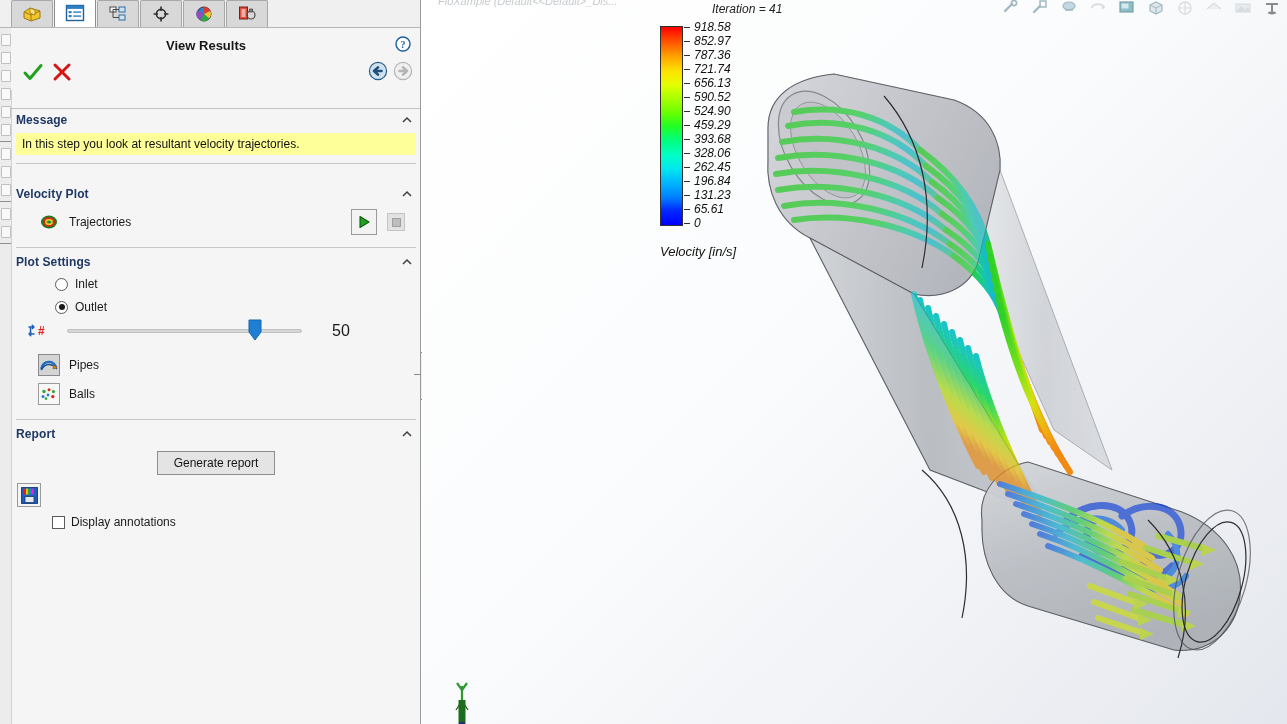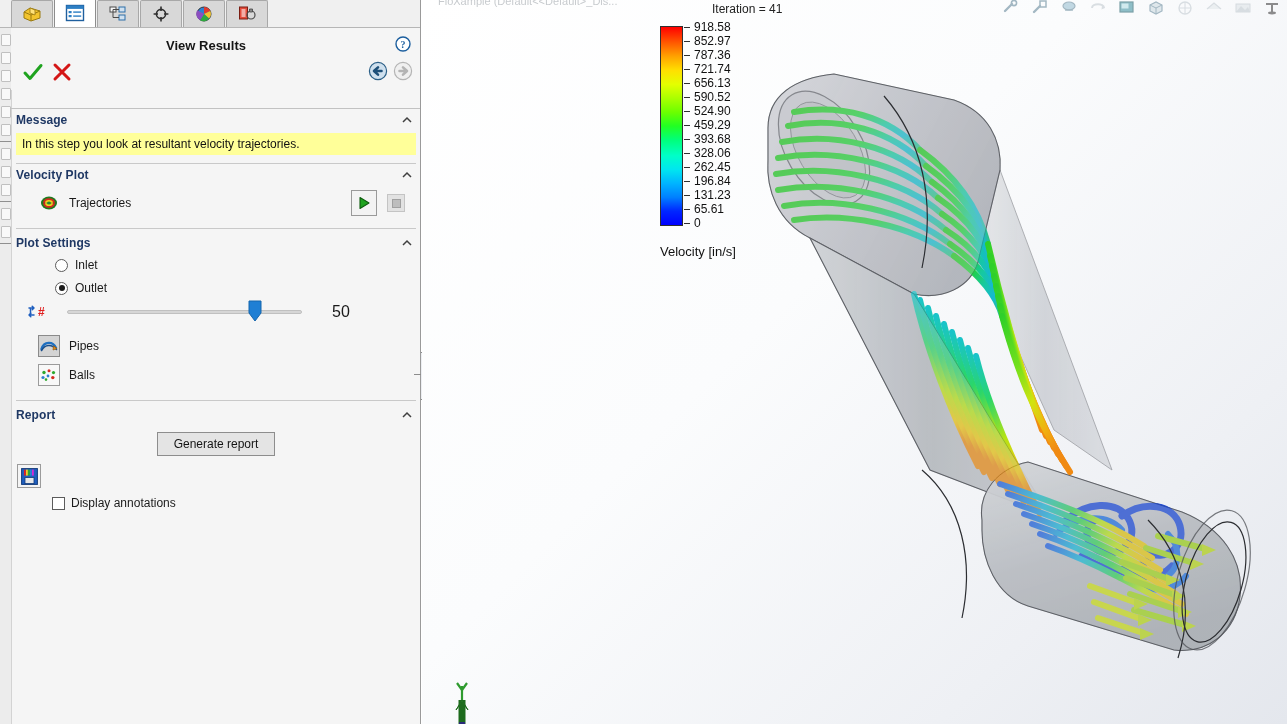--- a/index.html
+++ b/index.html
@@ -150,20 +150,21 @@
     display:flex;align-items:center;justify-content:center;
   }
   #splitter-dot{width:7px;height:7px;border-radius:50%;background:#c7c7c7;border:1px solid #a5a5a5;box-sizing:border-box;}
   #splitter-tick{position:absolute;left:414px;top:374px;width:7px;height:1px;background:#8c8c8c;}
 
   
   #viewport{
     position:absolute;left:422px;top:0;width:865px;height:724px;
     background:linear-gradient(135deg,#ffffff 0%,#fbfcfd 42%,#eef0f4 78%,#e4e7ed 100%);
     overflow:hidden;
+    font-style:italic;
   }
   #feature-crumb{
     position:absolute;left:16px;top:-5px;font-size:11px;color:#9aa0a6;
     white-space:nowrap;opacity:.55;
   }
   #iteration-label{
     position:absolute;left:290px;top:2px;font-size:12px;color:#222;
   }
   #top-toolbar{
     position:absolute;right:6px;top:-2px;height:20px;
@@ -310,21 +311,21 @@
         <span class="sec-title">Message</span>
         <span class="chev">
           <svg width="12" height="12" viewBox="0 0 12 12">
               <path d="M2 8 L6 4 L10 8" fill="none" stroke="#404040" stroke-width="1.5"></path>
             </svg>
         </span>
       </div>
       <div id="message-bar">In this step you look at resultant velocity trajectories.</div>
       <div class="sec-divider" style="margin-top:8px;"></div>
 
-      <div class="sec-head" style="margin-top:0;">
+      <div class="sec-head" style="margin-top:19px;">
         <span class="sec-title">Velocity Plot</span>
         <span class="chev">
           <svg width="12" height="12" viewBox="0 0 12 12">
               <path d="M2 8 L6 4 L10 8" fill="none" stroke="#404040" stroke-width="1.5"></path>
             </svg>
         </span>
       </div>
 
       <div class="row" style="padding-left:6px;">
         <span class="icon-box">

